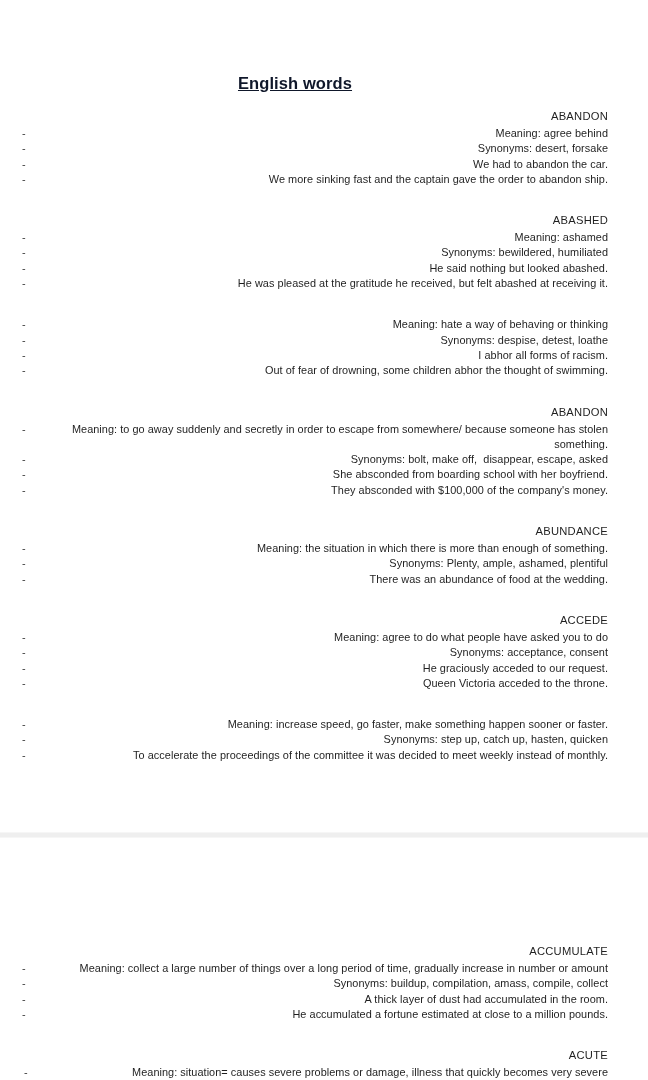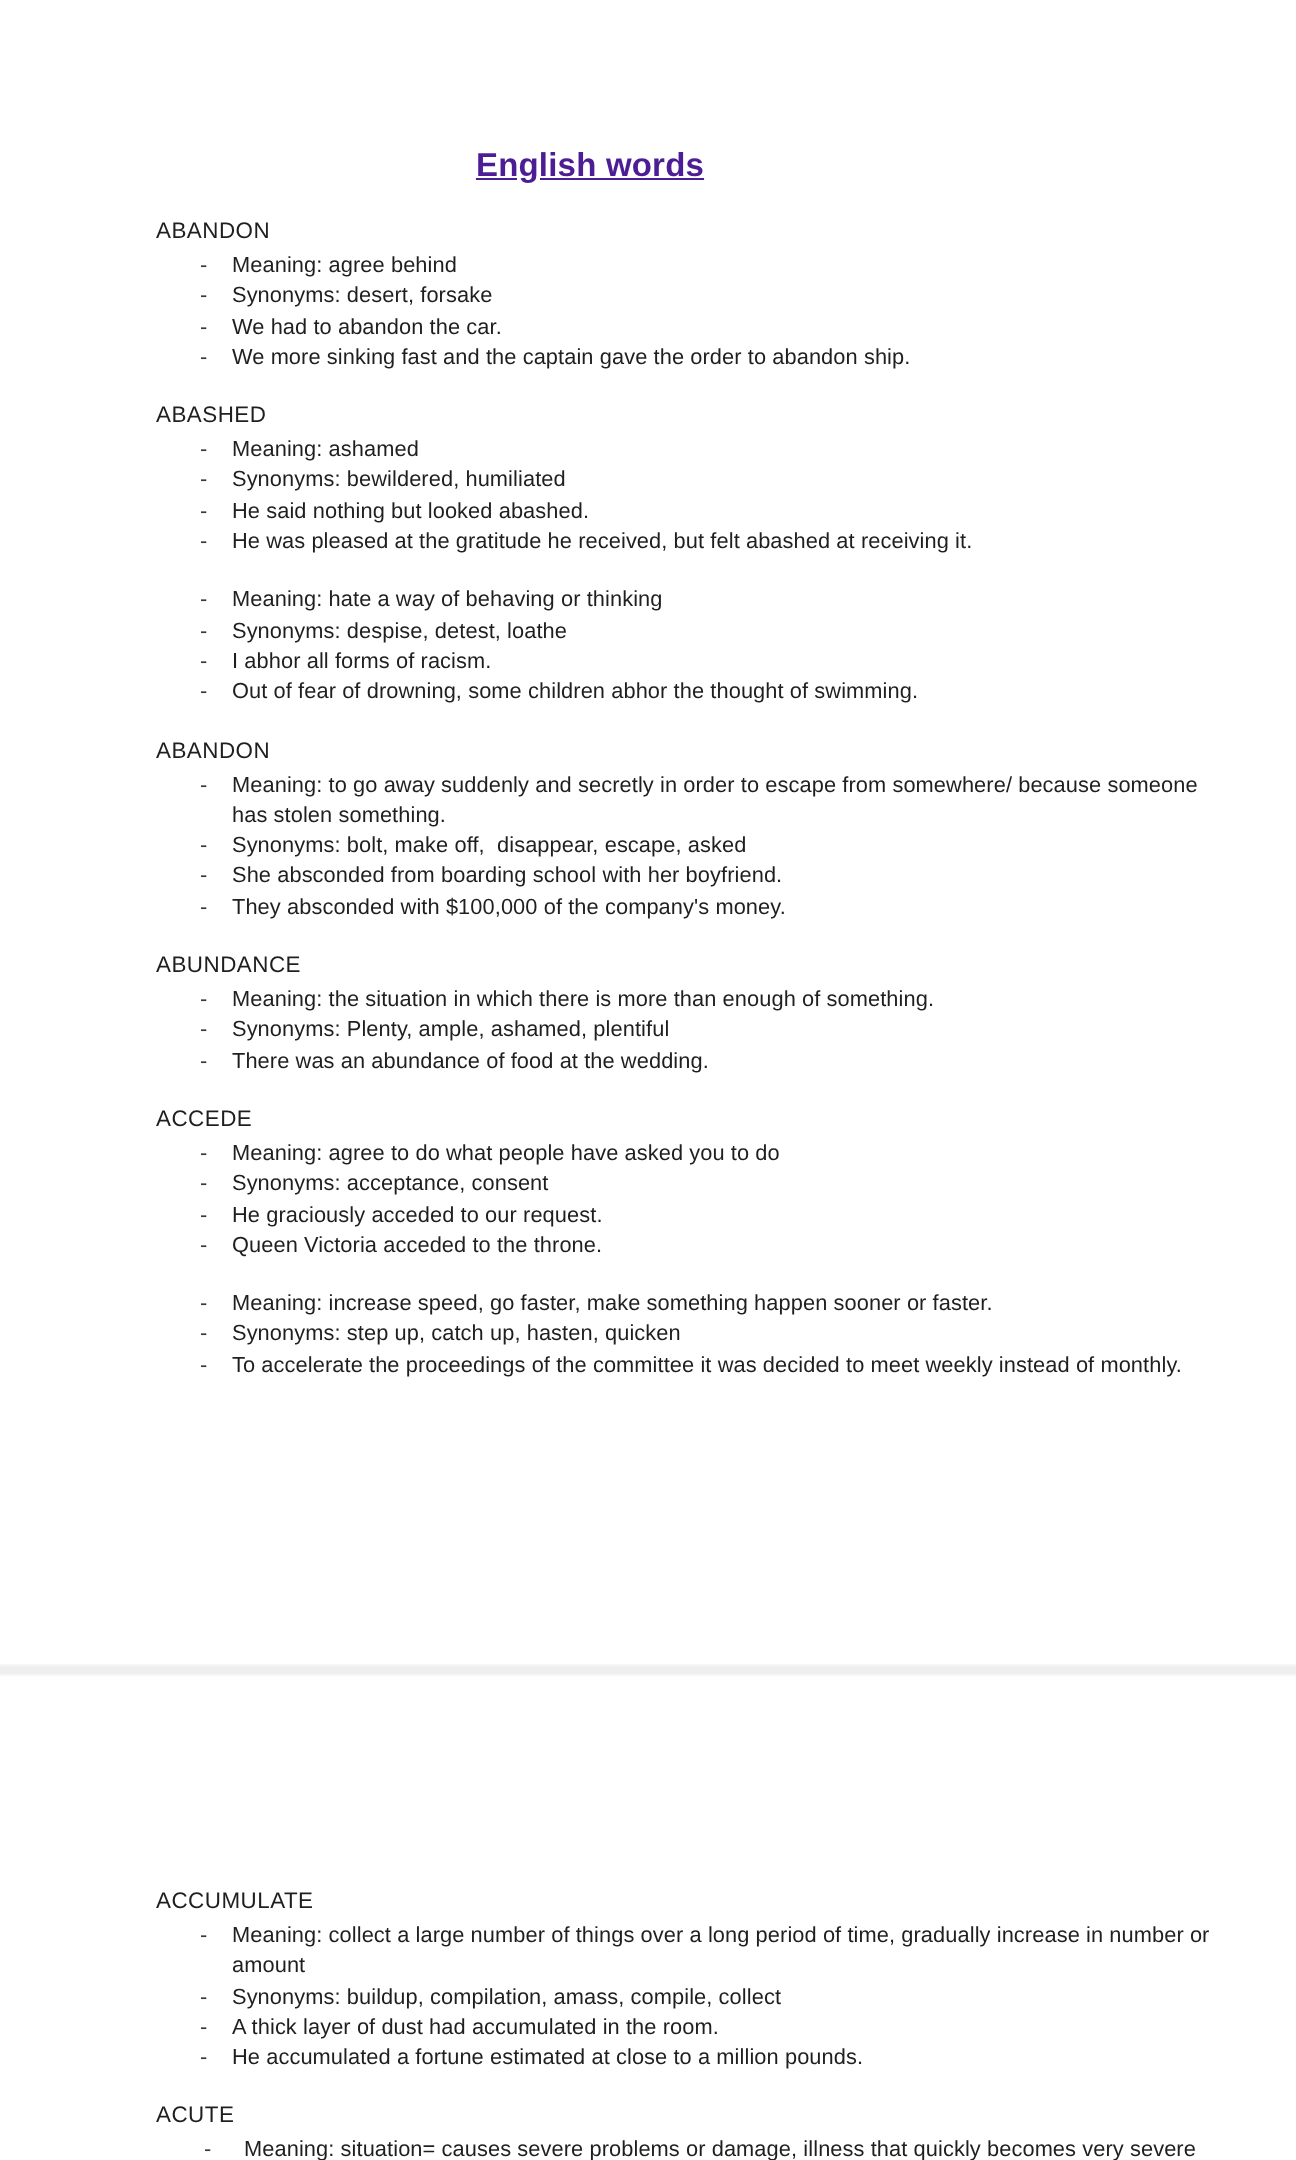--- a/index.html
+++ b/index.html
@@ -47,36 +47,36 @@
     background: #efefef;
     border-top: 1px solid #f6f6f6;
     border-bottom: 1px solid #f6f6f6;
     box-sizing: border-box;
   }
   .page-two {
     height: 304px;
     overflow: hidden;
   }
   .content {
-    padding-left: 78px;
     padding-right: 40px;
+    text-align: right;
   }
   .doc-title {
     text-align: center;
     font-size: 16.5px;
     font-weight: bold;
     text-decoration: underline;
     margin: 0;
     padding-top: 74px;
     padding-right: 58px;
     letter-spacing: 0.1px;
-    color: #4c1d95;
+    color: #0f172a;
   }
   .entry {
-    margin-top: 14px;
+    margin-top: 26px;
   }
   .entry-first {
     margin-top: 16px;
   }
   .headword {
     font-size: 11.2px;
     line-height: 15px;
     color: #1f1f1f;
     margin: 0 0 2px 0;
     letter-spacing: 0.25px;

